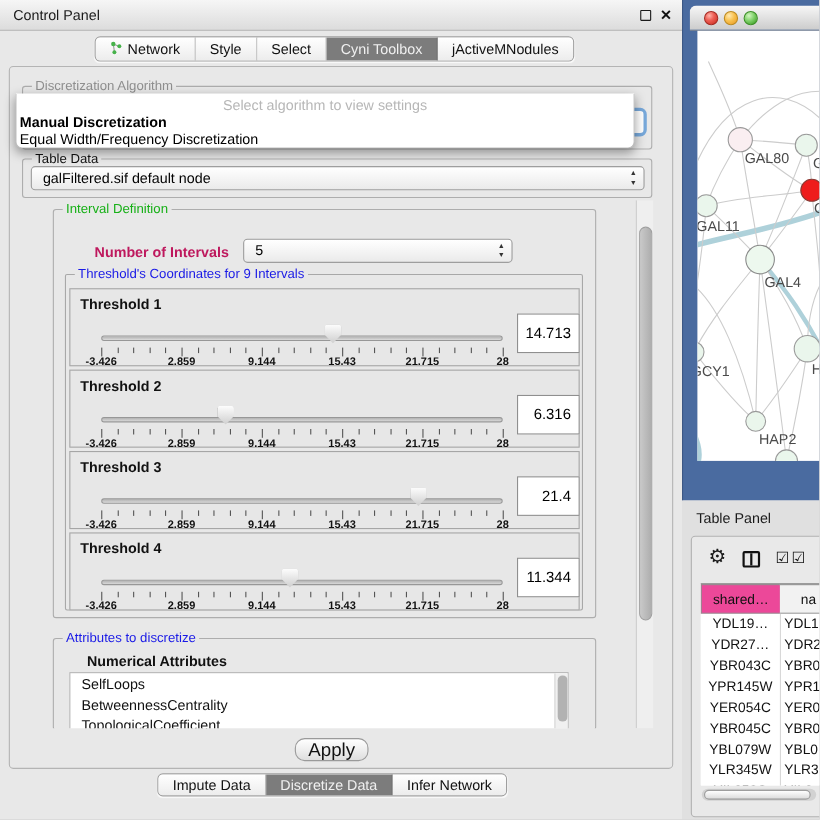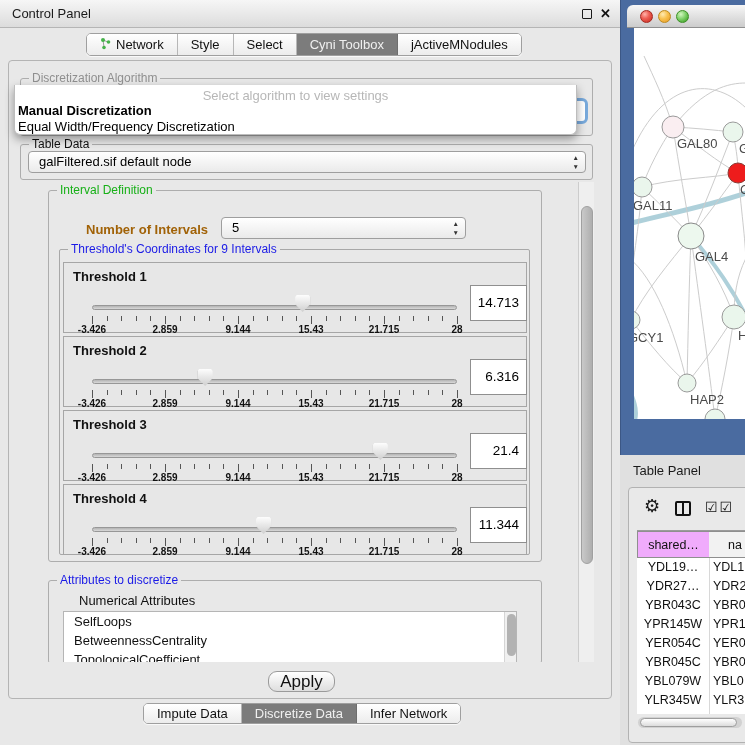--- a/index.html
+++ b/index.html
@@ -51,21 +51,21 @@
   #td-combo{left:28px;top:151px;width:558px;height:22px;}
 
   #scrollpane{position:absolute;left:14px;top:182px;width:580px;height:480px;overflow:hidden;}
   #outer-scrollbar{position:absolute;left:564px;top:0;width:16px;height:480px;background:#efefef;
     border-left:1px solid #cccccc;}
   #outer-thumb{position:absolute;left:2px;top:24px;width:12px;height:358px;border-radius:7px;
     background:linear-gradient(90deg,#c9c9c9,#aeaeae);border:1px solid #a0a0a0;}
 
   #interval-group{left:34px;top:8px;width:494px;height:372px;}
   #interval-label{color:#17b017;}
-  #numint-label{position:absolute;left:37px;top:31px;font-size:13px;font-weight:bold;color:#a16207;}
+  #numint-label{position:absolute;left:37px;top:31px;font-size:13px;font-weight:bold;color:#be185d;}
   #numint-combo{left:172px;top:26px;width:245px;height:22px;}
 
   #thresh-group{position:absolute;left:10px;top:58px;width:471px;height:306px;border:1px solid #a8a8a8;border-radius:2px;}
   #thresh-title{color:#1a1ae6;}
   .tpanel{position:absolute;left:3px;width:464px;height:71px;background:#e7e7e7;border:1px solid #a6a6a6;}
   .tpanel .tlabel{position:absolute;left:9px;top:6px;font-size:13px;font-weight:bold;color:#111;}
   .track{position:absolute;left:28px;top:42px;width:365px;height:5px;border-radius:3px;
     background:linear-gradient(#b3b3b3,#d9d9d9);border:1px solid #979797;}
   .handle{position:absolute;top:32px;width:15px;height:17px;
     background:linear-gradient(#fdfdfd,#cfcfcf);
@@ -73,21 +73,21 @@
     filter:drop-shadow(0 0 1px #7d7d7d);}
   .tick{position:absolute;top:53px;width:1px;background:#555;}
   .tick.major{height:8px;}
   .tick.minor{height:5px;}
   .tlab{position:absolute;top:61px;transform:translateX(-50%);font-size:10px;font-weight:600;color:#111;white-space:nowrap;}
   .vbox{position:absolute;left:406px;top:22px;width:57px;height:36px;background:#fff;border:1px solid #8f8f8f;}
   .vbox span{position:absolute;right:7px;top:0;line-height:34px;font-size:13.5px;color:#000;}
 
   #attr-group{left:34px;top:398px;width:494px;height:84px;}
   #attr-title{color:#1a1ae6;}
-  #attr-sub{position:absolute;left:6px;top:12px;font-size:13px;font-weight:normal;color:#111;padding-left:24px;}
+  #attr-sub{position:absolute;left:6px;top:12px;font-size:13px;font-weight:bold;color:#111;padding-left:24px;}
   #attr-list{position:absolute;left:14px;top:30px;width:454px;height:60px;background:#fff;border:1px solid #b5b5b5;overflow:hidden;}
   .attr-item{padding-left:10px;font-size:13px;line-height:19px;color:#111;white-space:nowrap;}
   #attr-scrollbar{position:absolute;right:0;top:0;width:12px;height:100%;background:#f0f0f0;border-left:1px solid #d5d5d5;}
   #attr-thumb{position:absolute;left:1.5px;top:2px;width:9px;height:42px;border-radius:5px;background:#b2b2b2;}
 
   #apply-btn{position:absolute;left:268px;top:671px;width:67px;height:21px;
     background:linear-gradient(#ffffff,#dedede);border:1px solid #9a9a9a;border-radius:9px;
     font-size:17px;color:#111;text-align:center;line-height:19px;}
 
   
@@ -106,21 +106,21 @@
   #table-region{position:absolute;left:0;top:455px;width:125px;height:290px;background:#e0e0e0;}
   #tp-title{position:absolute;left:13px;top:8px;font-size:13px;color:#1a1a1a;}
   #tp-box{position:absolute;left:8px;top:32px;width:130px;height:256px;background:#e9e9e9;
     border:1px solid #b2b2b2;border-radius:4px;}
   #tp-gear{position:absolute;left:15px;top:9px;font-size:18px;line-height:18px;color:#1a1a1a;}
   #tp-cols{position:absolute;left:46px;top:13px;width:16px;height:15px;border:2px solid #111;border-radius:2px;}
   #tp-cols div{position:absolute;left:50%;top:0;width:2px;height:100%;background:#111;transform:translateX(-1px);}
   #tp-checks{position:absolute;left:76px;top:11px;font-size:14px;letter-spacing:2px;color:#111;}
   #tp-table{position:absolute;left:8px;top:42px;width:140px;height:184px;background:#fff;overflow:hidden;border-top:1px solid #9b9b9b;}
   .hcell{position:absolute;top:0;height:27px;line-height:27px;font-size:12.5px;color:#111;border:1px solid #8f8f8f;}
-  #hcell-0{left:0;width:73px;background:#f0abfc;text-align:center;}
+  #hcell-0{left:0;width:73px;background:#ec4899;text-align:center;}
   #hcell-1{left:72px;width:80px;background:#f2f2f2;padding-left:19px;border-left:none;}
   #tp-rows{position:absolute;left:0;top:27px;width:140px;}
   .trow{position:relative;height:19px;background:#fff;}
   .trow .c0{position:absolute;left:0;top:0;width:72px;text-align:center;font-size:12.5px;line-height:19px;color:#111;}
   .trow .c1{position:absolute;left:76px;top:0;font-size:12.5px;line-height:19px;color:#111;}
   #col-divider{position:absolute;left:72px;top:27px;width:1px;height:157px;background:#d8d8d8;}
   #tp-hscroll{position:absolute;left:9px;top:229px;width:104px;height:11px;background:#d2d2d2;border-radius:6px;}
   #tp-hthumb{position:absolute;left:2px;top:1px;width:97px;height:9px;border-radius:5px;
     background:linear-gradient(#ffffff,#dcdcdc);border:1px solid #9e9e9e;}
 </style>

